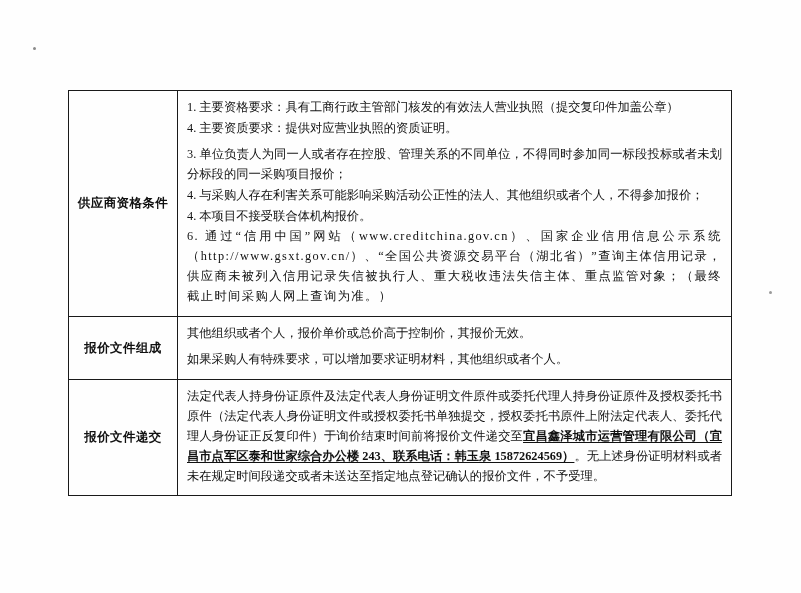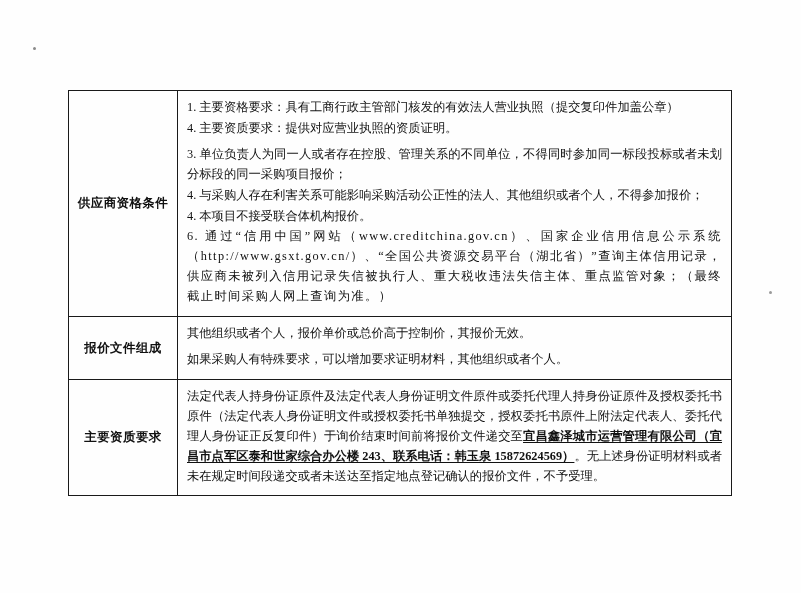--- a/index.html
+++ b/index.html
@@ -108,21 +108,21 @@
         </td>
       </tr>
       <tr>
         <td class="label-cell">报价文件组成</td>
         <td class="body-cell">
           <p>其他组织或者个人，报价单价或总价高于控制价，其报价无效。</p>
           <p class="gap-top">如果采购人有特殊要求，可以增加要求证明材料，其他组织或者个人。</p>
         </td>
       </tr>
       <tr>
-        <td class="label-cell">主要资质要求</td>
+        <td class="label-cell">报价文件递交</td>
         <td class="body-cell">
           <p><span>法定代表人持身份证原件及法定代表人身份证明文件原件或委托代理人持身份证原件及授权委托书原件（法定代表人身份证明文件或授权委托书单独提交，授权委托书原件上附法定代表人、委托代理人身份证正反复印件）于询价结束时间前将报价文件递交至</span><span class="u-line bold">宜昌鑫泽城市运营管理有限公司（宜昌市点军区泰和世家综合办公楼 243、联系电话：韩玉泉 15872624569）</span><span>。无上述身份证明材料或者未在规定时间段递交或者未送达至指定地点登记确认的报价文件，不予受理。</span></p>
         </td>
       </tr>
     </tbody>
   </table>
 
 </div>
 
 </body></html>

